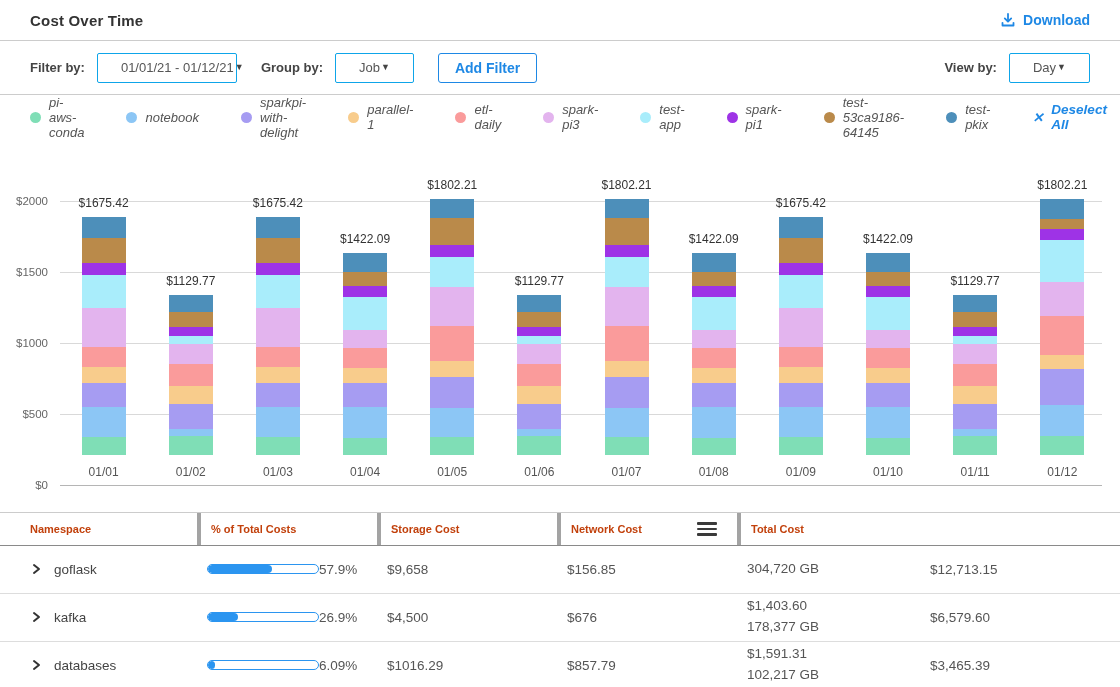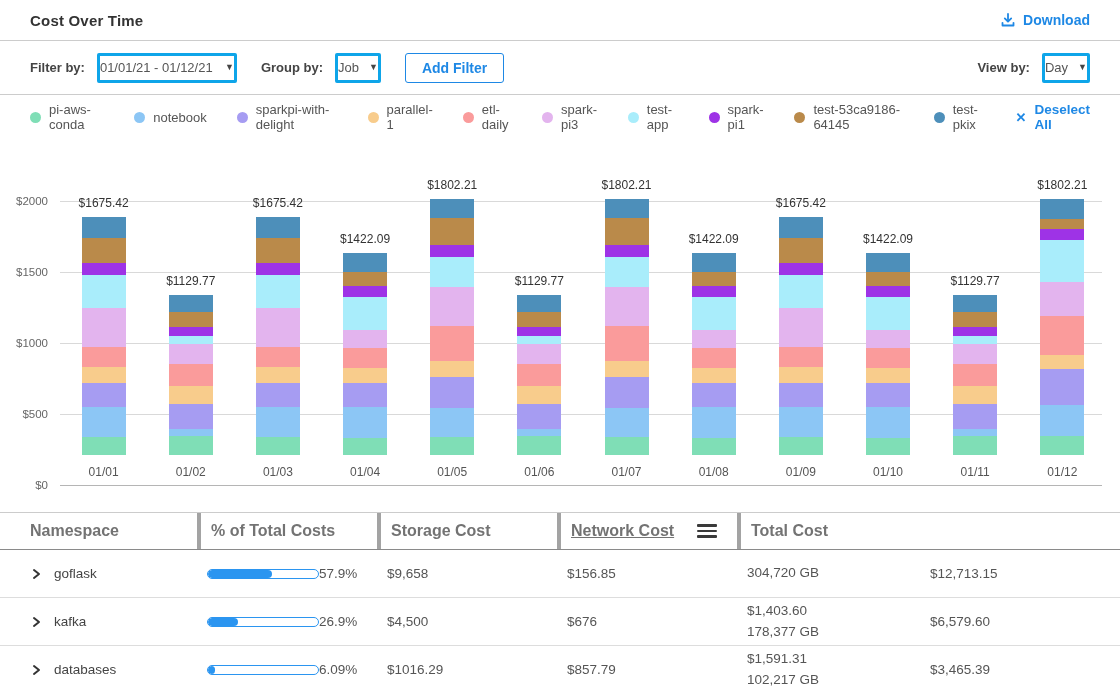--- a/index.html
+++ b/index.html
@@ -10,32 +10,32 @@
   .topbar { height:41px; display:flex; align-items:center; padding:0 30px;
     border-bottom:1px solid #ccc; }
   .topbar h1 { font-size:15px; font-weight:bold; color:#333; letter-spacing:.2px; }
   .download { margin-left:auto; display:flex; align-items:center; gap:7px;
     color:#1e88e5; font-weight:bold; font-size:14px; cursor:pointer; text-decoration:none; }
 
   
   .filterbar { height:54px; display:flex; align-items:center; padding:0 30px;
     border-bottom:1px solid #ccc; gap:10px; }
   .flabel { font-size:13px; font-weight:bold; color:#444; margin-right:2px; white-space:nowrap; }
-  .select { display:flex; align-items:center; justify-content:space-between; gap:10px;
-    border:3px solid #0ea5e9; border-radius:2px; height:30px; padding:0 0;
+  .select { display:flex; align-items:center; justify-content:space-between; gap:1px;
+    border:1px solid #0ea5e9; border-radius:2px; height:30px; padding:0 23px;
     font-size:13px; color:#555; cursor:pointer; background:#fff; white-space:nowrap; }
   .select.daterange { width:140px; }
   .caret { font-size:9px; color:#444; line-height:1; }
   .add-filter { margin-left:14px; height:30px; padding:0 16px; background:#fff;
     border:1px solid #1e88e5; border-radius:3px; color:#1e88e5; font-weight:bold;
     font-size:14px; cursor:pointer; font-family:inherit; }
   .spacer { flex:1; }
 
   
-  .legend { height:44px; display:flex; align-items:center; padding:0 30px; gap:30px; }
+  .legend { height:44px; display:flex; align-items:center; padding:0 30px; gap:42px;font-style:italic; }
   .legend-item { display:flex; align-items:center; gap:8px; font-size:13px; color:#555; cursor:pointer; }
   .dot { width:11px; height:11px; border-radius:50%; flex:none; }
   .deselect { margin-left:auto; display:flex; align-items:center; gap:8px;
     color:#1e88e5; font-weight:bold; font-size:13.5px; cursor:pointer; text-decoration:none; }
   .deselect .x { font-size:13px; font-weight:bold; }
 
   
   .chart { position:relative; margin:32px 14px 0 60px; height:284px; }
   .gridline { position:absolute; left:0; right:4px; height:1px; background:#d9d9d9;margin-top:30px; }
   .gridline.base { background:#b5b5b5; }
@@ -47,24 +47,24 @@
   .seg { width:100%; }
   .bar-total { position:absolute; left:50%; transform:translateX(-50%);
     font-size:12px; color:#333; white-space:nowrap; }
   .xtick { position:absolute; top:calc(100% + 10px); left:50%; transform:translateX(-50%);
     font-size:12px; color:#555; white-space:nowrap; }
 
   
   .table { margin-top:57px; border-top:1px solid #ccc; }
   .tgrid { display:grid; grid-template-columns:167px 180px 180px 180px 183px 1fr; padding-left:30px; }
   .thead { border-bottom:1px solid #8a8a8a; }
-  .th { font-size:16px; font-weight:bold; color:#737373; padding:9px 10px 9px 0;
+  .th { font-size:11px; font-weight:bold; color:#c2410c; padding:9px 10px 9px 0;
     display:flex; align-items:center; }
   .th + .th { border-left:4px solid #a3a3a3; padding-left:10px; }
-  .th.network { justify-content:space-between;text-decoration:underline; }
+  .th.network { justify-content:space-between; }
   .burger { display:flex; flex-direction:column; gap:3px; margin-right:10px; cursor:pointer; }
   .burger div { width:20px; height:2.5px; background:#3a3a3a; border-radius:1px; }
   .trow { border-bottom:1px solid #ddd; height:48px; align-items:center; }
   .td { font-size:13.5px; color:#555; padding-right:12px; }
   .td + .td { padding-left:10px; }
   .ns-cell { display:flex; align-items:center; gap:12px; color:#444; cursor:pointer; }
   .chev { flex:none; display:flex; }
   .pct-cell { display:flex; align-items:center; }
   .pill { width:112px; height:10px; border:1.5px solid #2b95f0; border-radius:6px;
     overflow:hidden; background:#fff; flex:none; }

